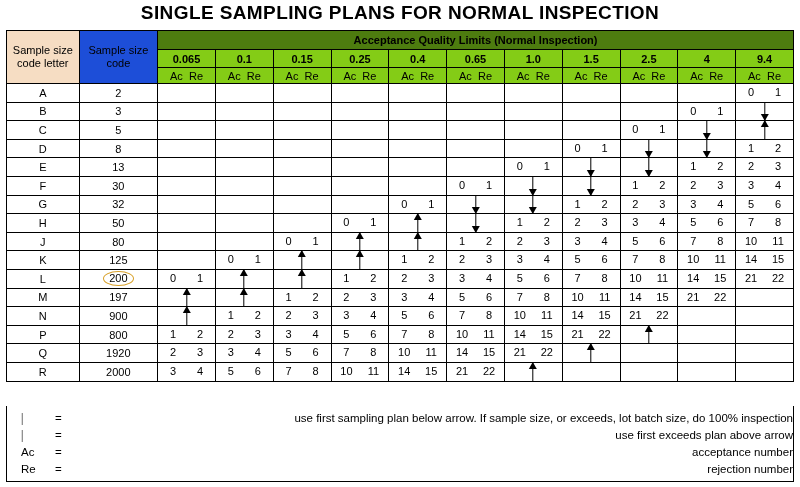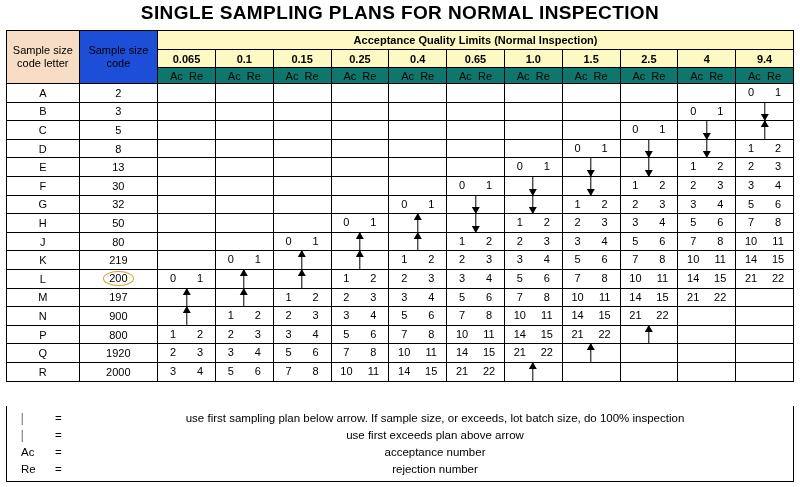--- a/index.html
+++ b/index.html
@@ -38,33 +38,33 @@
     line-height:1.15;
     width:72px;
   }
   .hdr-left2{
     background:#1d4ed8;
     font-size:11px;
     line-height:1.15;
     width:78px;
   }
   .aql-title{
-    background:#fef9c3;
+    background:#4d7c0f;
     font-size:12px;
     font-weight:bold;
     height:18px;
   }
   .aql-val{
-    background:#fef9c3;
+    background:#84cc16;
     font-size:12px;
     font-weight:bold;
     height:17px;
   }
   .acre{
-    background:#0f766e;
+    background:#84cc16;
     font-size:10.5px;
     height:15px;
   }
   .letter-col{width:72px;height:17.6px;font-size:11px;}
   .size-col{width:78px;height:17.6px;font-size:11px;}
   .data-cell{
     position:relative;
     height:17.6px;
     width:57px;
     font-size:11px;
@@ -119,21 +119,21 @@
     font-size:11.5px;
   }
   .legend-row{
     display:flex;
     align-items:flex-start;
     height:17px;
     line-height:17px;
   }
   .lg-key{width:34px;flex:none;text-align:left;}
   .lg-eq{width:22px;flex:none;text-align:left;}
-  .lg-txt{flex:1;text-align:center;}
+  .lg-txt{flex:1;text-align:right;}
   .bar{font-family:"Liberation Serif",serif;}
 </style>
 </head>
 <body>
 
 <div class="sheet">
 
   <div class="title">SINGLE SAMPLING PLANS FOR NORMAL INSPECTION</div>
 
   <table class="main">
@@ -481,21 +481,21 @@
           </td>
           <td class="data-cell">
             <div class="pair">
               <span>10</span>
               <span>11</span>
             </div>
           </td>
         </tr>
         <tr>
           <td class="letter-col">K</td>
-          <td class="size-col">219</td>
+          <td class="size-col">125</td>
           <td class="data-cell"></td>
           <td class="data-cell">
             <div class="pair">
               <span>0</span>
               <span>1</span>
             </div>
           </td>
           <td class="data-cell">
             <div class="vline arrow-up"></div>
           </td>

